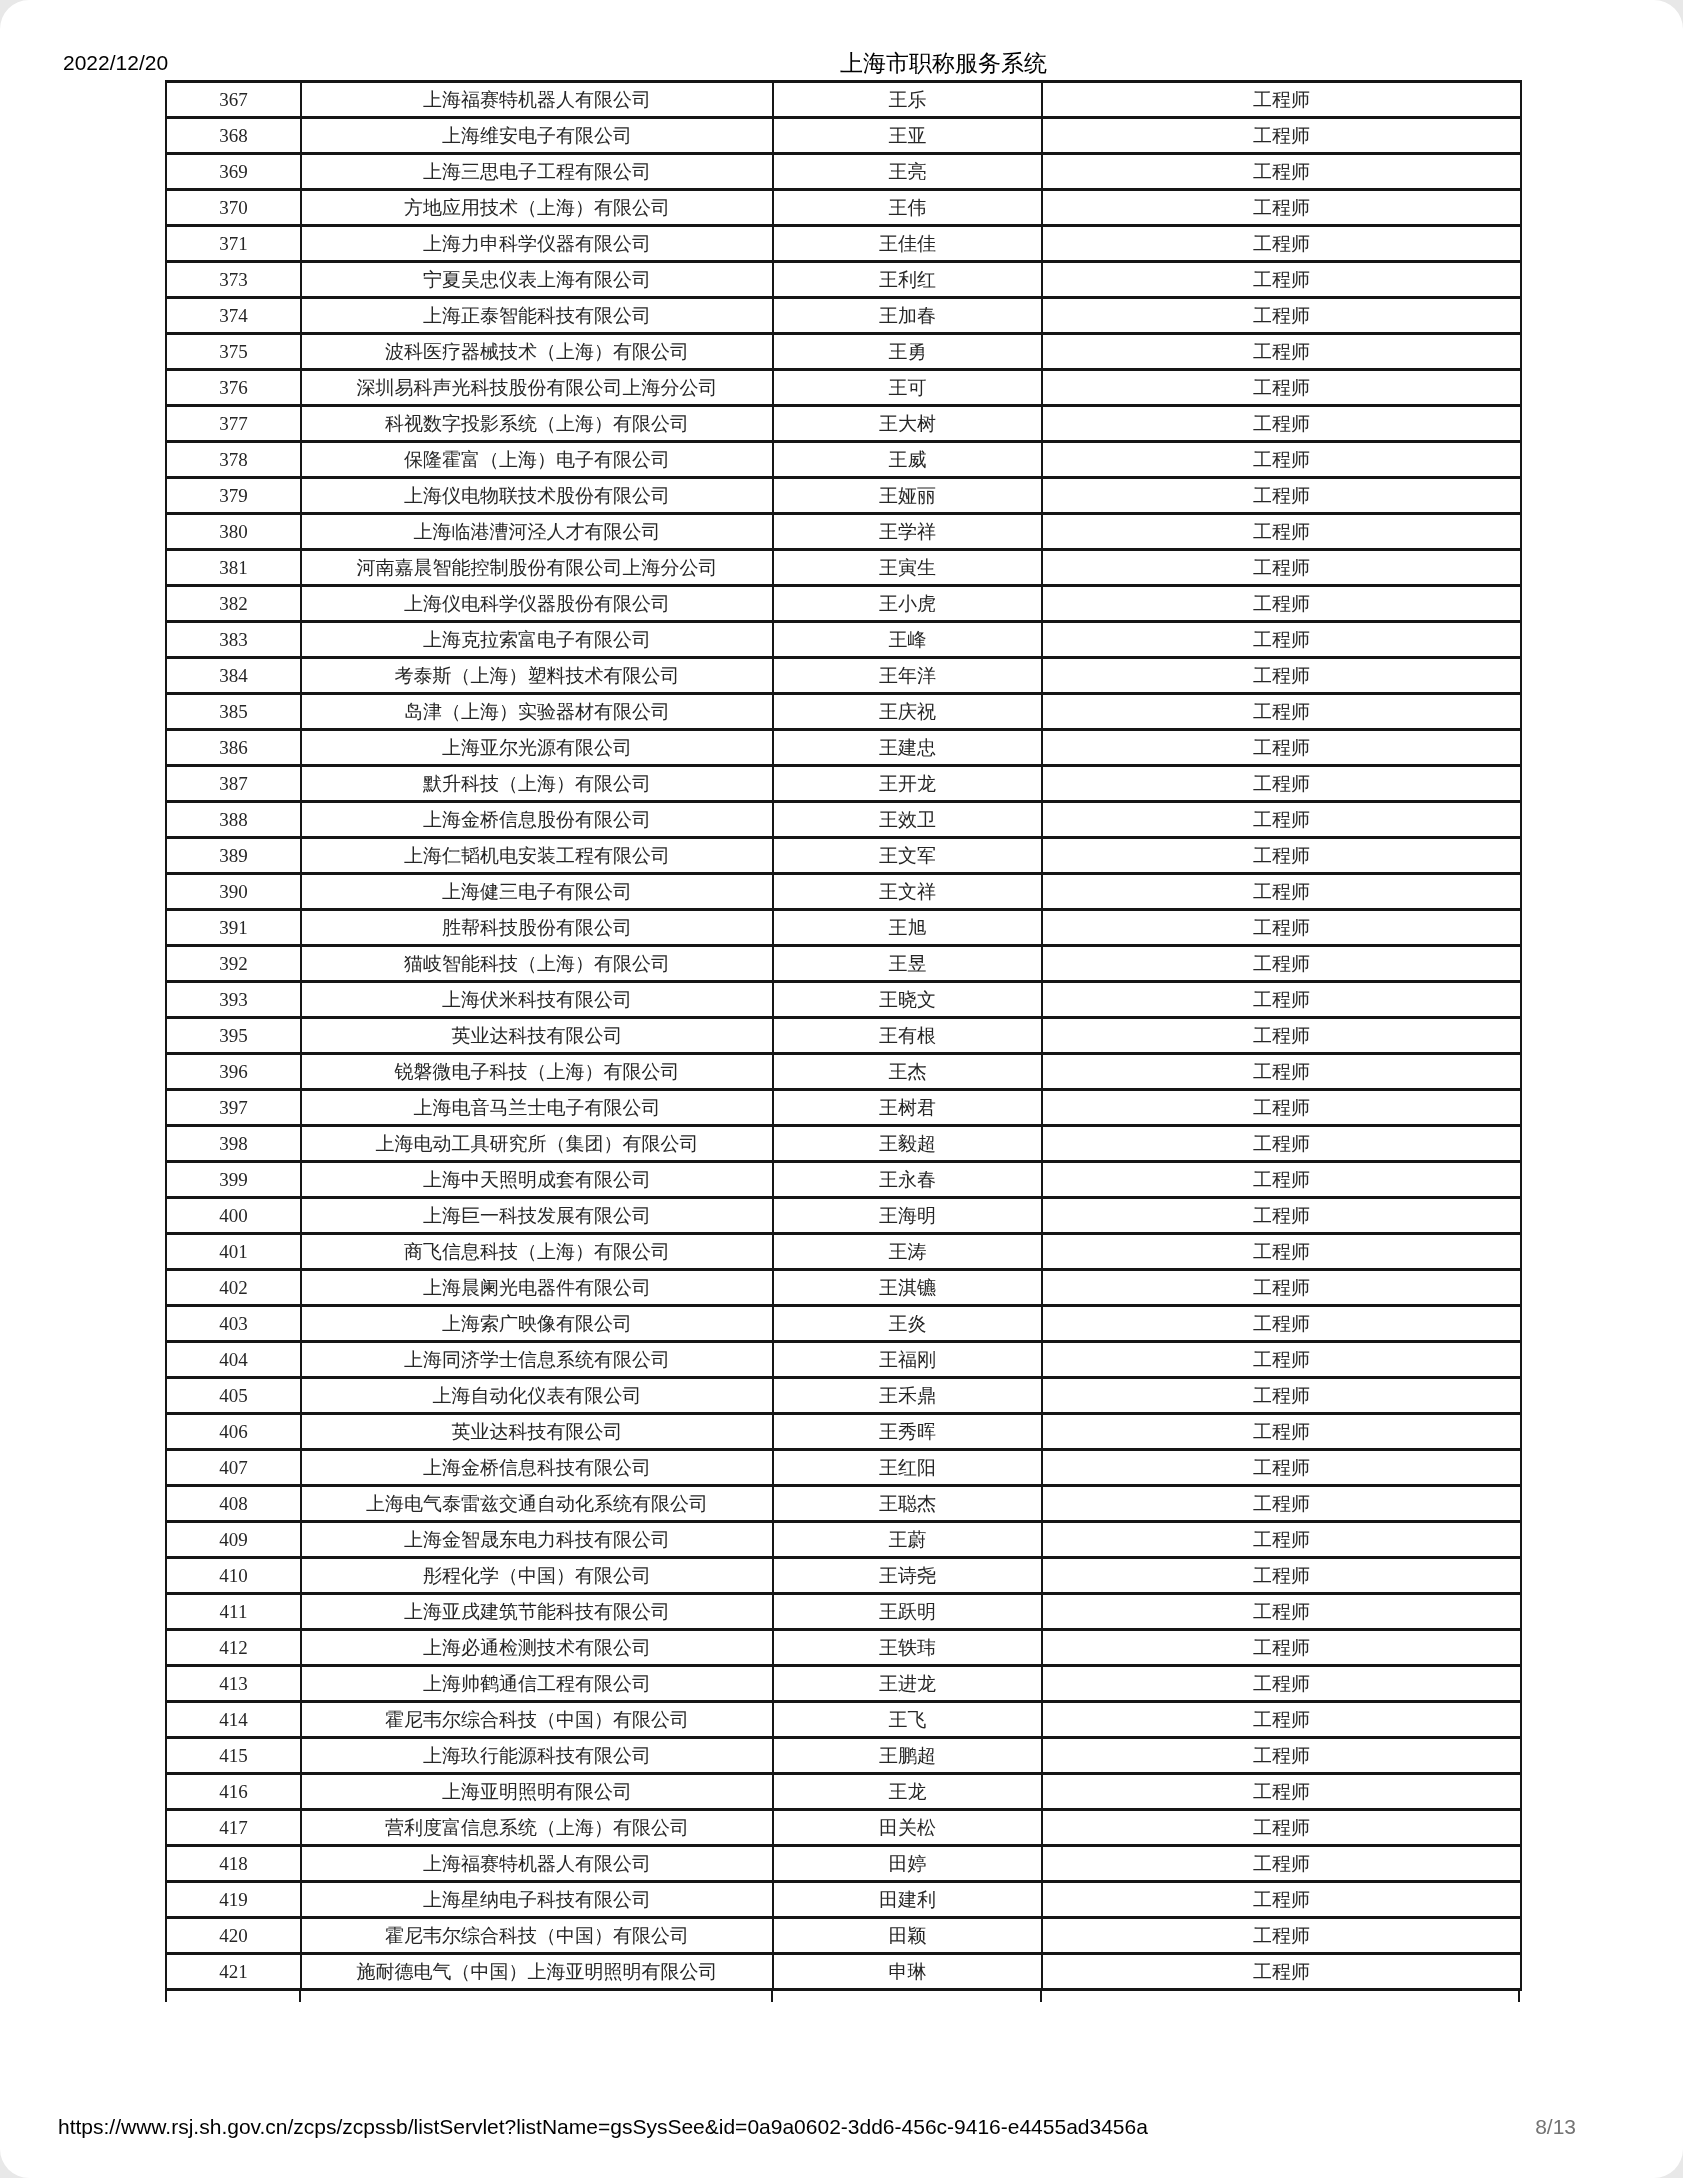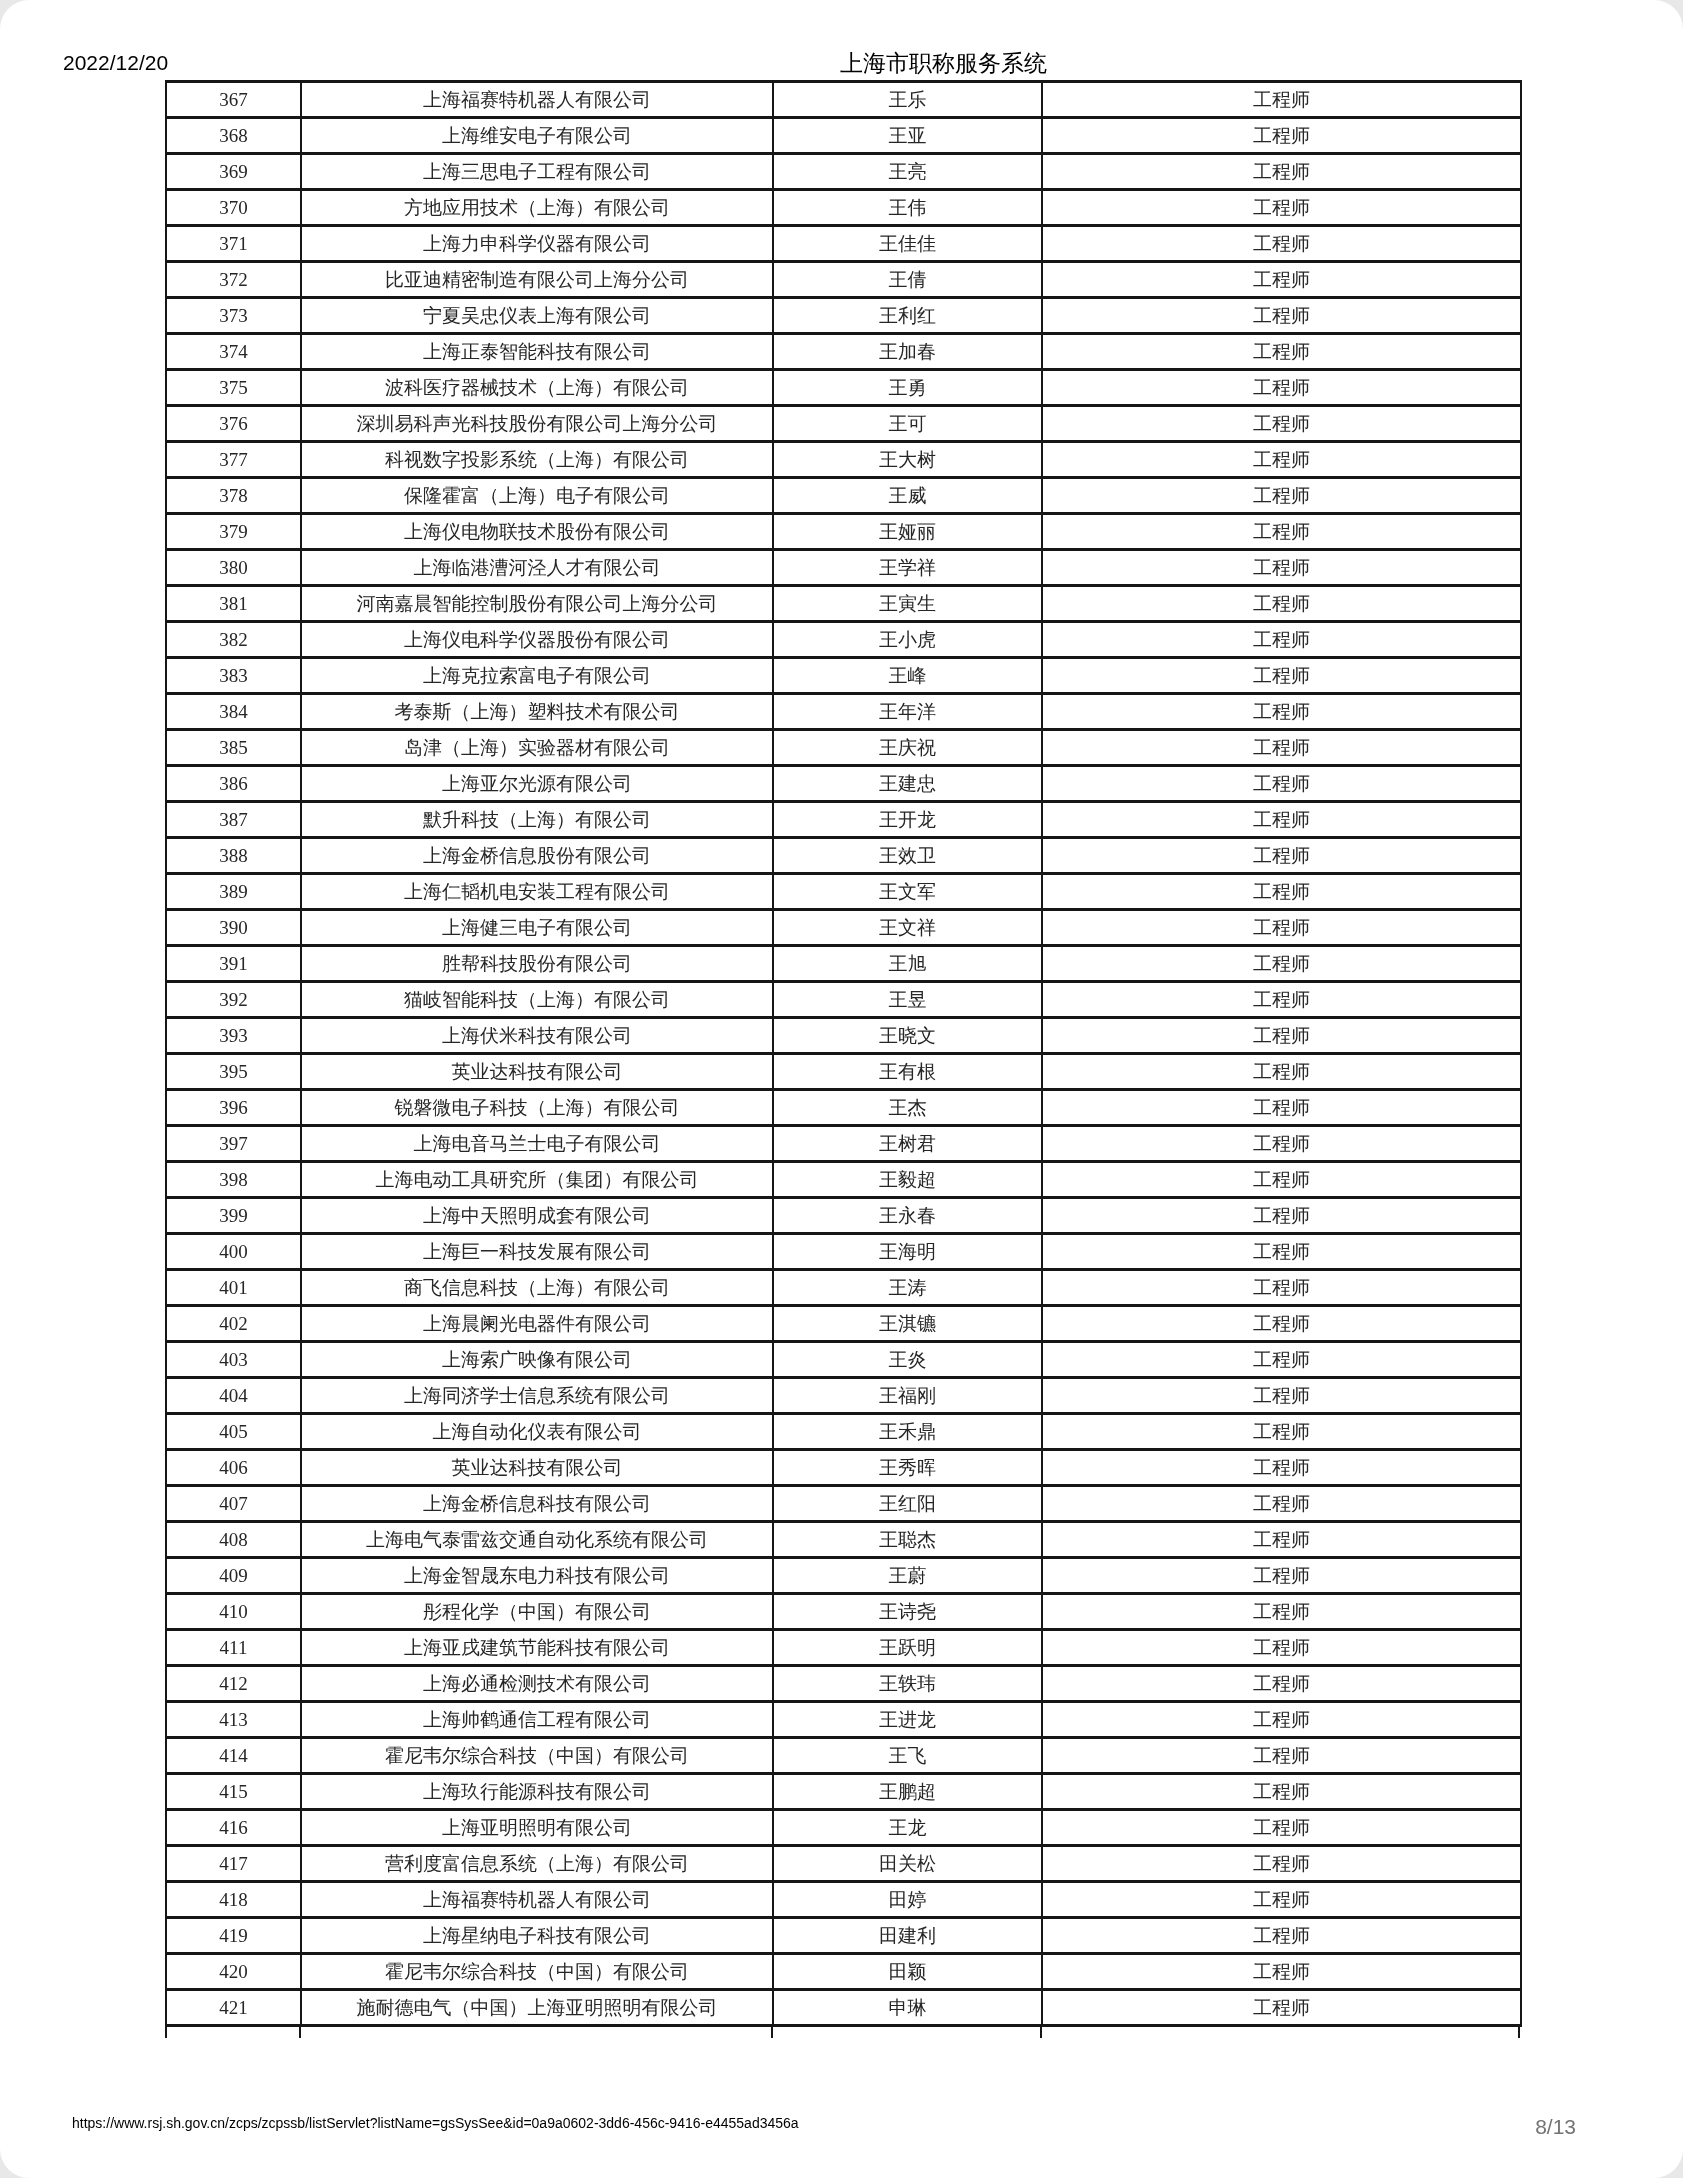--- a/index.html
+++ b/index.html
@@ -54,22 +54,22 @@
     position:absolute; top:0; bottom:0; width:2px;
     background:#161616;
   }
   .clipped-row .v1 { left:0; }
   .clipped-row .v2 { left:134px; }
   .clipped-row .v3 { left:606px; }
   .clipped-row .v4 { left:875px; }
   .clipped-row .v5 { left:1353px; }
   
   .ftr-url {
-    position:absolute; left:72px; top:2115px;
-    font-size:14px; color:#000;
+    position:absolute; left:58px; top:2115px;
+    font-size:21px; color:#000;
     white-space:nowrap;
   }
   .ftr-page {
     position:absolute; right:107px; top:2115px;
     font-size:21px; color:#737373;
     white-space:nowrap;
   }
 </style>
 </head>
 <body>
@@ -109,26 +109,20 @@
           <tr>
             <td>370</td>
             <td>方地应用技术（上海）有限公司</td>
             <td>王伟</td>
             <td>工程师</td>
           </tr>
           <tr>
             <td>371</td>
             <td>上海力申科学仪器有限公司</td>
             <td>王佳佳</td>
-            <td>工程师</td>
-          </tr>
-          <tr>
-            <td>372</td>
-            <td>比亚迪精密制造有限公司上海分公司</td>
-            <td>王倩</td>
             <td>工程师</td>
           </tr>
           <tr>
             <td>373</td>
             <td>宁夏吴忠仪表上海有限公司</td>
             <td>王利红</td>
             <td>工程师</td>
           </tr>
           <tr>
             <td>374</td>

